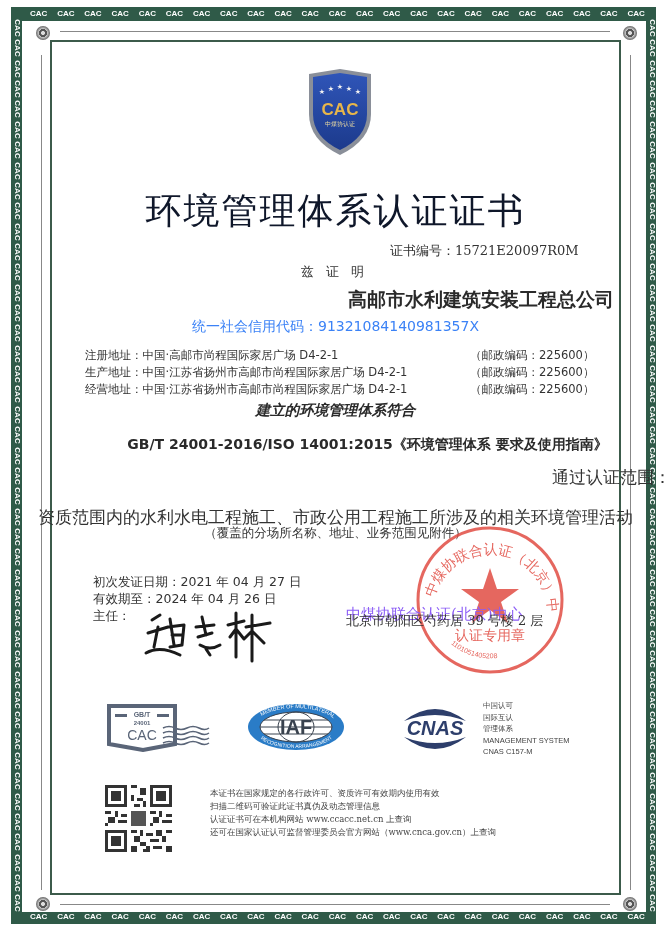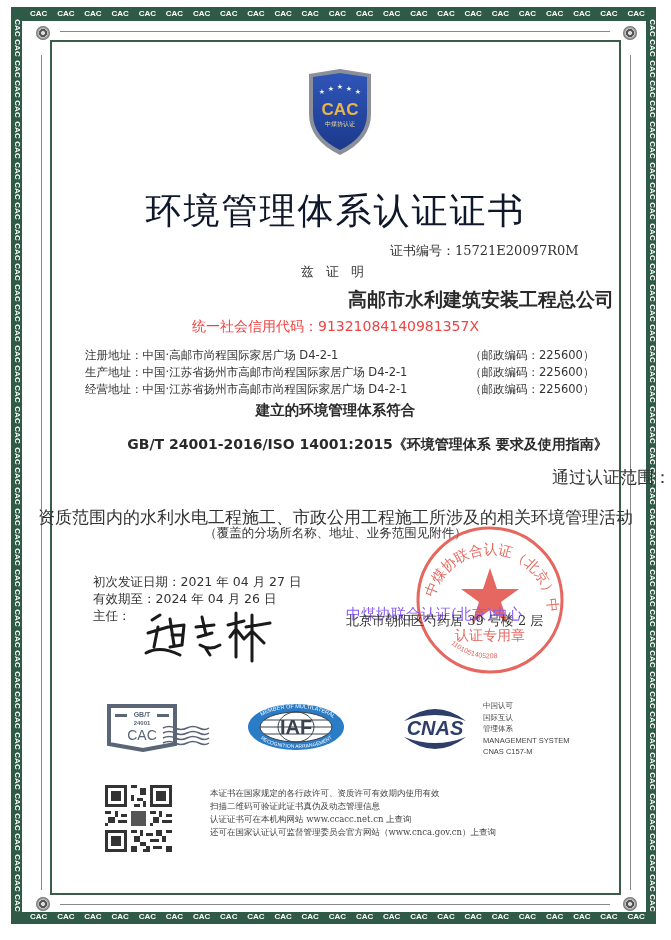--- a/index.html
+++ b/index.html
@@ -14,24 +14,24 @@
   .strip-right { left: 646px; }
   .strip-left span, .strip-right span { transform: rotate(90deg); display: block; height: 12px; line-height: 12px; white-space: nowrap; }
   .deco-line { position: absolute; background: #888; }
   .frame-inner { position: absolute; left: 50px; top: 40px; width: 567px; height: 851px; border: 2px solid #3c5b4b; }
   .rosette { position: absolute; width: 14px; height: 14px; border-radius: 50%; background: radial-gradient(circle, #ddd 20%, #555 22%, #555 40%, #ccc 42%, #666 70%, #333 100%); }
   .logo-shield { position: absolute; left: 305px; top: 68px; width: 70px; height: 88px; }
   .title { position: absolute; left: 0; width: 671px; top: 187px; text-align: center; font-family: "DejaVu Sans", sans-serif; font-size: 36px; color: #0f172a; letter-spacing: 2px; }
   .cert-no { position: absolute; left: 390px; top: 242px; font-family: "DejaVu Serif", serif; font-size: 13px; color: #333; }
   .hereby { position: absolute; left: 0; width: 669px; top: 263px; text-align: center; font-family: "DejaVu Serif", serif; font-size: 13px; letter-spacing: 4px; color: #333; }
   .company { position: absolute; left: 0; width: 614px; top: 287px; text-align: right; font-size: 19px; font-weight: bold; color: #2a2a2a; }
-  .credit { position: absolute; left: 0; width: 671px; top: 318px; text-align: center; font-size: 14px; color: #ef4444; }
+  .credit { position: absolute; left: 0; width: 671px; top: 318px; text-align: center; font-size: 14px; color: #3b82f6; }
   .addr { position: absolute; left: 85px; font-size: 11.5px; color: #333; white-space: nowrap; }
   .addr .post { position: absolute; left: 385px; }
-  .established { position: absolute; left: 0; width: 671px; top: 401px; text-align: center; font-size: 14.5px; font-weight: bold; color: #2a2a2a; }
+  .established { position: absolute; left: 0; width: 671px; top: 401px; text-align: center; font-size: 14.5px; font-weight: bold; color: #2a2a2a; font-style: italic; }
   .standard { position: absolute; left: 0; width: 671px; top: 436px; text-align: center; font-size: 14px; font-weight: bold; color: #2a2a2a; padding-left: 32px; }
   .scope-head { position: absolute; left: 0; width: 671px; top: 466px; text-align: right; font-size: 17px; color: #333; }
   .scope1 { position: absolute; left: 0; width: 671px; top: 506px; text-align: center; font-size: 17px; color: #333; }
   .scope2 { position: absolute; left: 0; width: 671px; top: 525px; text-align: center; font-size: 12.5px; color: #333; }
   .dates { position: absolute; left: 93px; top: 573px; font-size: 12.5px; color: #333; line-height: 17px; }
   .signature { position: absolute; left: 140px; top: 605px; width: 150px; height: 60px; }
   .org-name { position: absolute; left: 346px; top: 605px; font-family: "DejaVu Serif", serif; font-size: 15px; color: #8b5cf6; }
   .org-addr { position: absolute; left: 346px; top: 612px; font-family: "DejaVu Serif", serif; font-size: 13px; color: #333; }
   .seal { position: absolute; left: 410px; top: 520px; width: 160px; height: 160px; }
   .logo-cac { position: absolute; left: 103px; top: 702px; width: 110px; height: 50px; }

